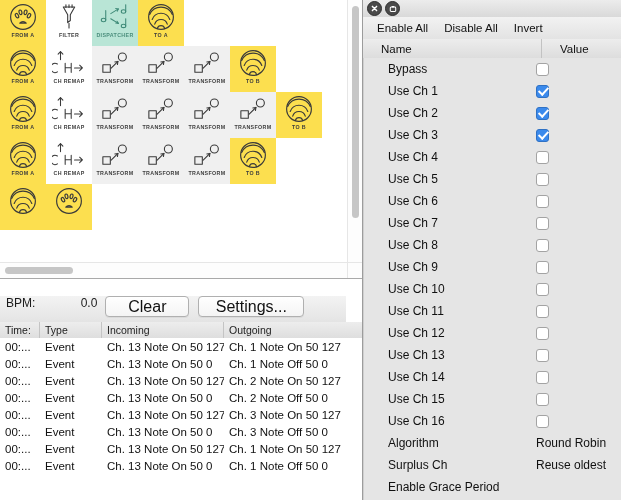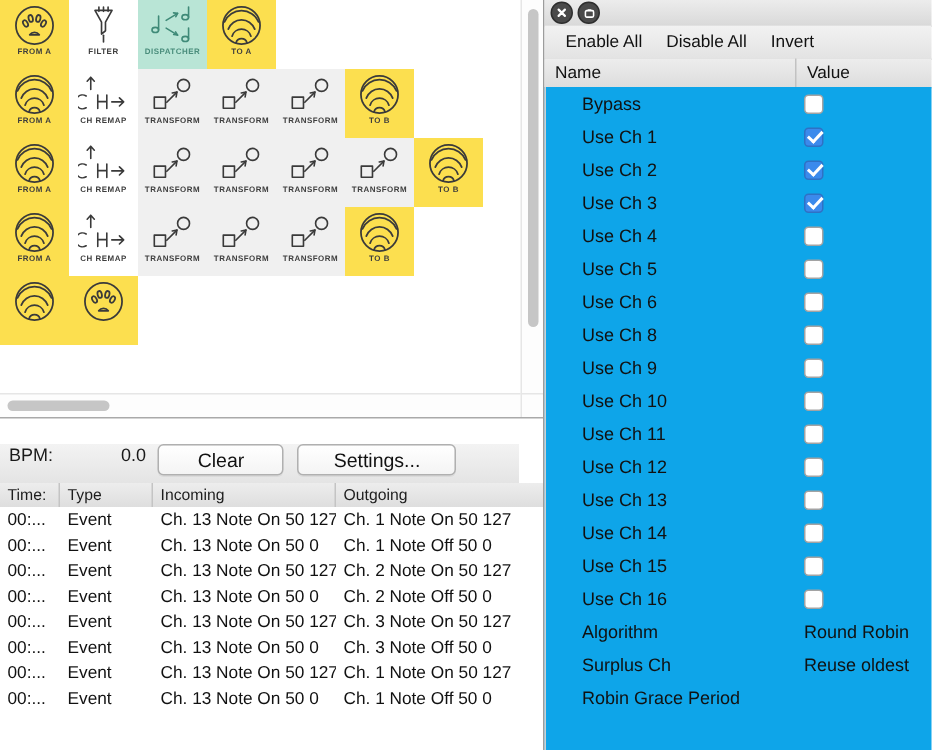--- a/index.html
+++ b/index.html
@@ -63,21 +63,21 @@
     position:absolute;left:0;right:16px;top:17px;height:26px;
     background:linear-gradient(#f3f3f3,#e4e4e4);border-bottom:1px solid #bdbdbd;
     display:flex;align-items:flex-start;padding-left:6px;gap:0;
   }
   .bpm-label{font-size:12px;color:#1a1a1a;}
   .bpm-value{font-size:12px;color:#1a1a1a;width:62px;text-align:right;padding-right:8px;}
   .mbtn{
     height:19px;min-width:62px;padding:0 10px;margin-right:9px;
     background:linear-gradient(#ffffff,#f4f4f4);
     border:1px solid #b0b0b0;border-radius:4px;
-    font-size:13px;color:#111;display:flex;align-items:center;justify-content:center;
+    font-size:16px;color:#111;display:flex;align-items:center;justify-content:center;
     box-shadow:0 1px 0 rgba(0,0,0,.05);
   }
   #midihead{
     position:absolute;left:0;right:0;top:43px;height:16px;
     background:linear-gradient(#ededed,#dedede);border-bottom:1px solid #b8b8b8;
     display:flex;font-size:10.5px;color:#1d1d1d;align-items:center;
   }
   #midihead .hc{padding-left:5px;box-sizing:border-box;border-right:1px solid #c4c4c4;height:100%;
                 display:flex;align-items:center;overflow:hidden;white-space:nowrap;}
   #midibody{position:absolute;left:0;right:0;top:59px;bottom:0;background:#fff;overflow:hidden;}
@@ -91,23 +91,23 @@
     position:absolute;left:0;right:0;top:17px;height:22px;
     background:linear-gradient(#f2f2f2,#e3e3e3);border-bottom:1px solid #bdbdbd;
     display:flex;align-items:center;gap:16px;padding-left:14px;
   }
   .ptool{font-size:11.5px;color:#111;white-space:nowrap;}
   #paramhead{
     position:absolute;left:0;right:0;top:39px;height:19px;
     background:linear-gradient(#ededed,#dddddd);border-bottom:1px solid #b5b5b5;
     display:flex;font-size:11.5px;color:#111;align-items:center;
   }
-  #paramhead .ph{height:100%;display:flex;align-items:center;padding-left:7px;box-sizing:border-box;}
+  #paramhead .ph{height:100%;display:flex;align-items:center;padding-left:7px;box-sizing:border-box;margin-left:11px;}
   #paramhead .ph.name{width:168px;border-right:1px solid #c2c2c2;}
-  #paramlist{position:absolute;left:0;right:0;top:58px;bottom:0;background:#0ea5e9;
+  #paramlist{position:absolute;left:0;right:0;top:58px;bottom:0;background:#e5e5e5;
              border-left:1px solid #cfcfcf;box-sizing:border-box;}
   .prow{display:flex;height:22px;align-items:center;}
   .pname{width:168px;padding-left:24px;box-sizing:border-box;font-size:12px;color:#111;white-space:nowrap;}
   .pval{flex:1;padding-left:4px;box-sizing:border-box;font-size:12px;color:#111;white-space:nowrap;
         display:flex;align-items:center;}
   .cbox{
     width:13px;height:13px;border:1px solid #a3a3a3;border-radius:3px;background:#fff;
     box-sizing:border-box;display:flex;align-items:center;justify-content:center;
   }
   .cbox.on{background:#3b8aec;border-color:#2f71c4;}
@@ -571,20 +571,26 @@
             <div class="cbox"></div>
           </div>
         </div>
         <div class="prow">
           <div class="pname">Use Ch 6</div>
           <div class="pval">
             <div class="cbox"></div>
           </div>
         </div>
         <div class="prow">
+          <div class="pname">Use Ch 7</div>
+          <div class="pval">
+            <div class="cbox"></div>
+          </div>
+        </div>
+        <div class="prow">
           <div class="pname">Use Ch 8</div>
           <div class="pval">
             <div class="cbox"></div>
           </div>
         </div>
         <div class="prow">
           <div class="pname">Use Ch 9</div>
           <div class="pval">
             <div class="cbox"></div>
           </div>
@@ -637,18 +643,18 @@
             <span>Round Robin</span>
           </div>
         </div>
         <div class="prow">
           <div class="pname">Surplus Ch</div>
           <div class="pval">
             <span>Reuse oldest</span>
           </div>
         </div>
         <div class="prow">
-          <div class="pname">Robin Grace Period</div>
+          <div class="pname">Enable Grace Period</div>
         </div>
       </div>
   </div>
 
 </div>
 
 </body></html>

